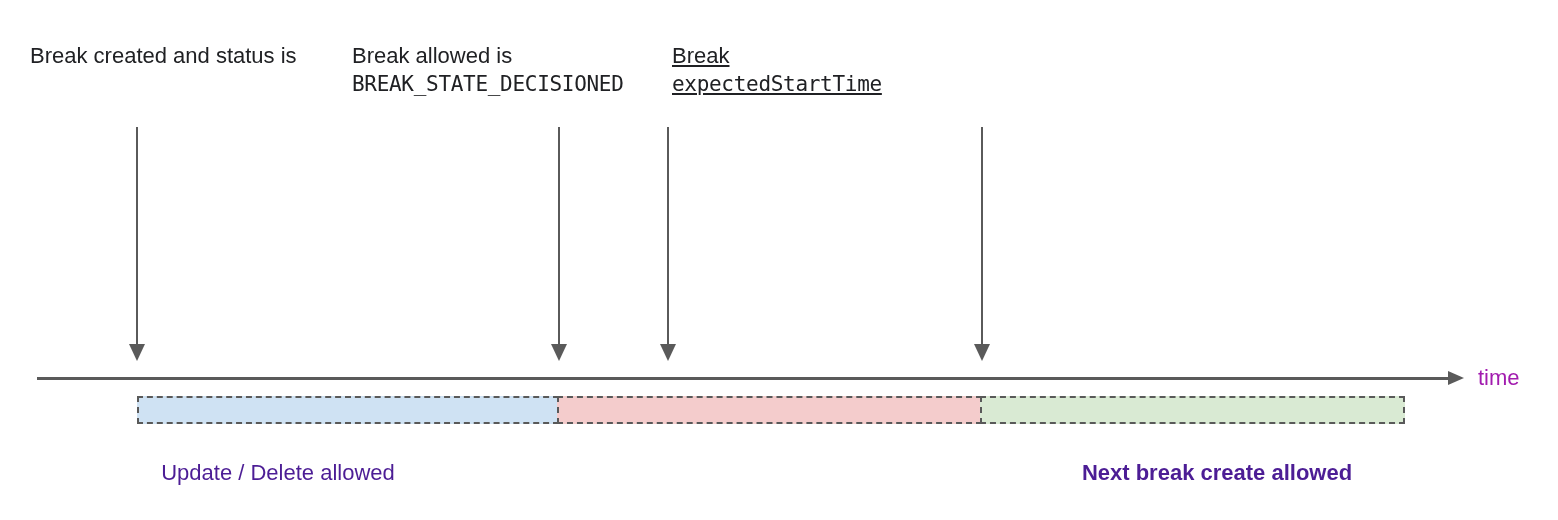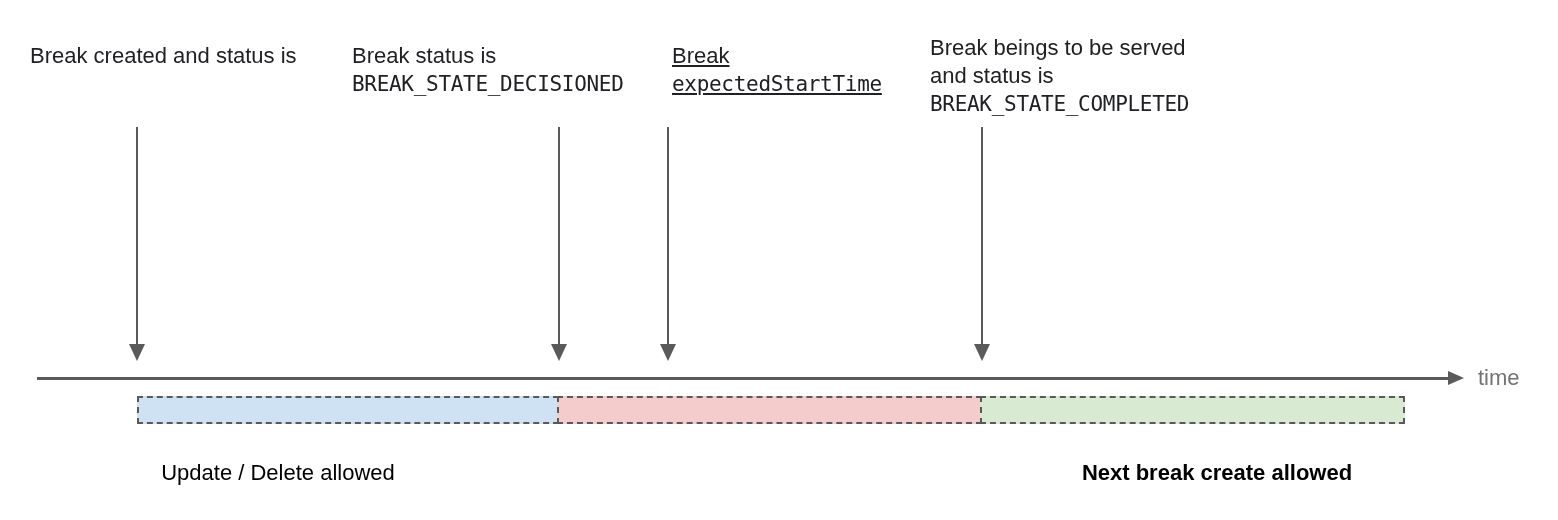--- a/index.html
+++ b/index.html
@@ -62,62 +62,57 @@
     height: 0;
     border-top: 7.5px solid transparent;
     border-bottom: 7.5px solid transparent;
     border-left: 16px solid #5a5a5a;
   }
   .time-label {
     position: absolute;
     left: 1478px;
     top: 365px;
     font-size: 22px;
-    color: #737373;
+    color: #a21caf;
   }
   .segment {
     position: absolute;
     top: 396px;
     height: 28px;
     box-sizing: border-box;
     border: 2px dashed #595959;
   }
   .seg-label {
     position: absolute;
     top: 460px;
     transform: translateX(-50%);
     font-size: 22px;
     white-space: nowrap;
-    color: #000000;
+    color: #4c1d95;
   }
 </style>
 </head>
 <body>
 
 <div class="canvas">
 
   <div class="annotation" style="left:30px; top:42px;">
     <div class="line sans">Break created and status is</div>
   </div>
 
   <div class="annotation" style="left:352px; top:42px;">
-    <div class="line sans">Break status is</div>
+    <div class="line sans">Break allowed is</div>
     <div class="line mono">BREAK_STATE_DECISIONED</div>
   </div>
 
   <div class="annotation" style="left:672px; top:42px;text-decoration:underline;">
     <div class="line sans">Break</div>
     <div class="line mono">expectedStartTime</div>
   </div>
 
-  <div class="annotation" style="left:930px; top:34px;">
-    <div class="line sans">Break beings to be served</div>
-    <div class="line sans">and status is</div>
-    <div class="line mono">BREAK_STATE_COMPLETED</div>
-  </div>
 
   <div>
     <div class="varrow-shaft" style="left:136px;"></div>
     <div class="varrow-head" style="left:129px;"></div>
   </div>
   <div>
     <div class="varrow-shaft" style="left:558px;"></div>
     <div class="varrow-head" style="left:551px;"></div>
   </div>
   <div>

